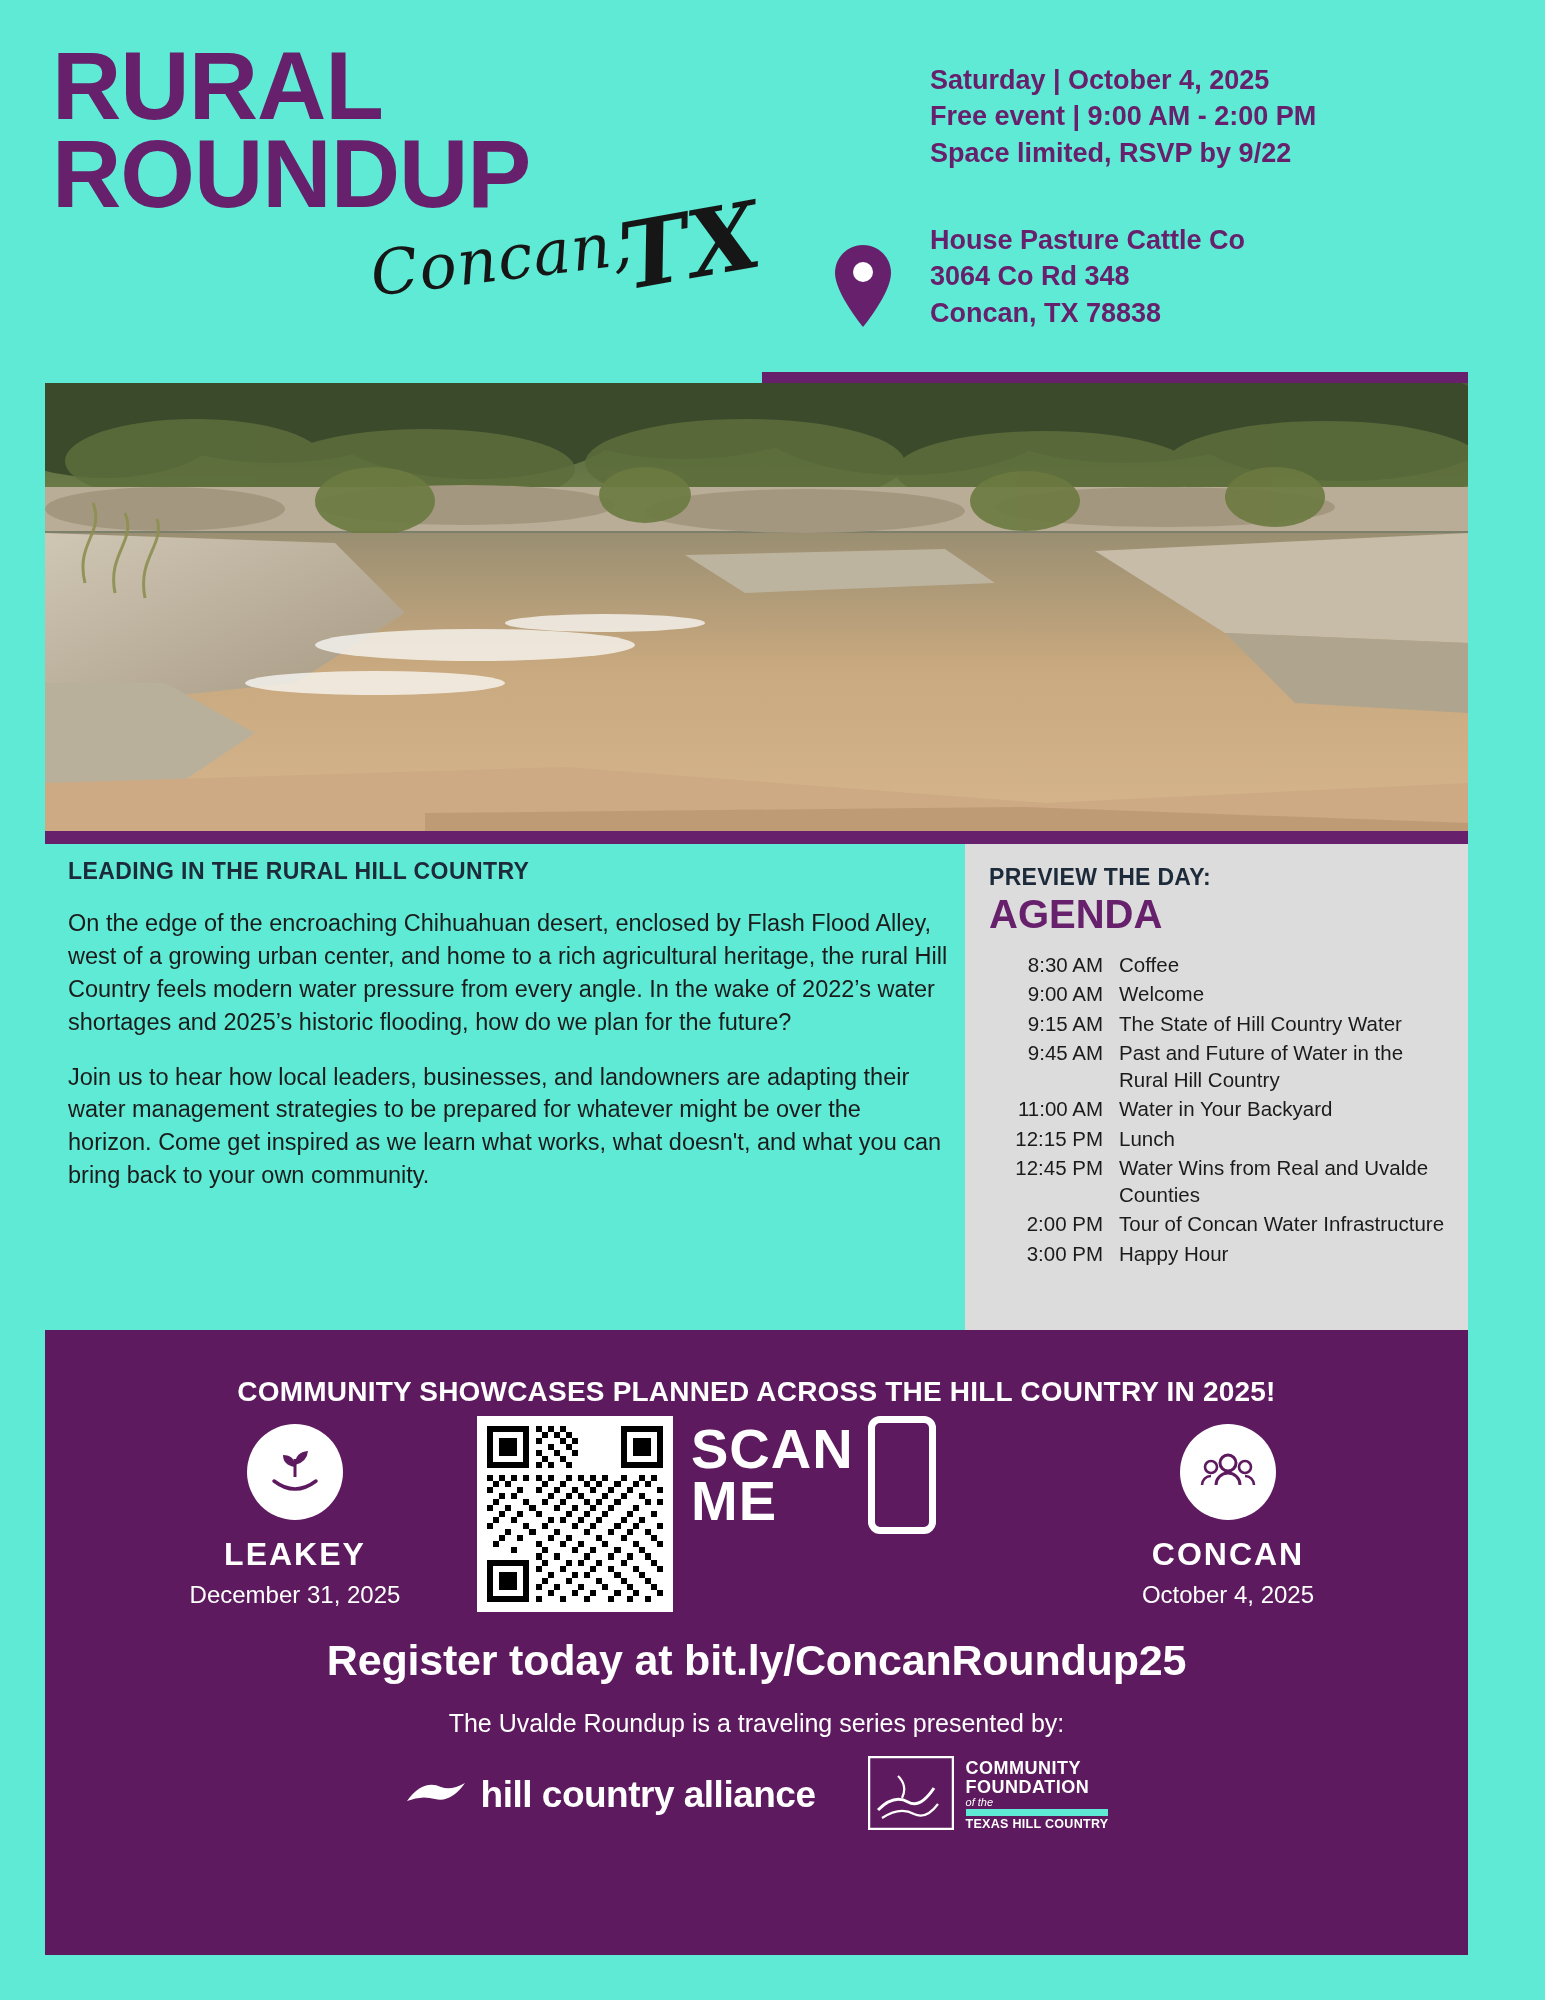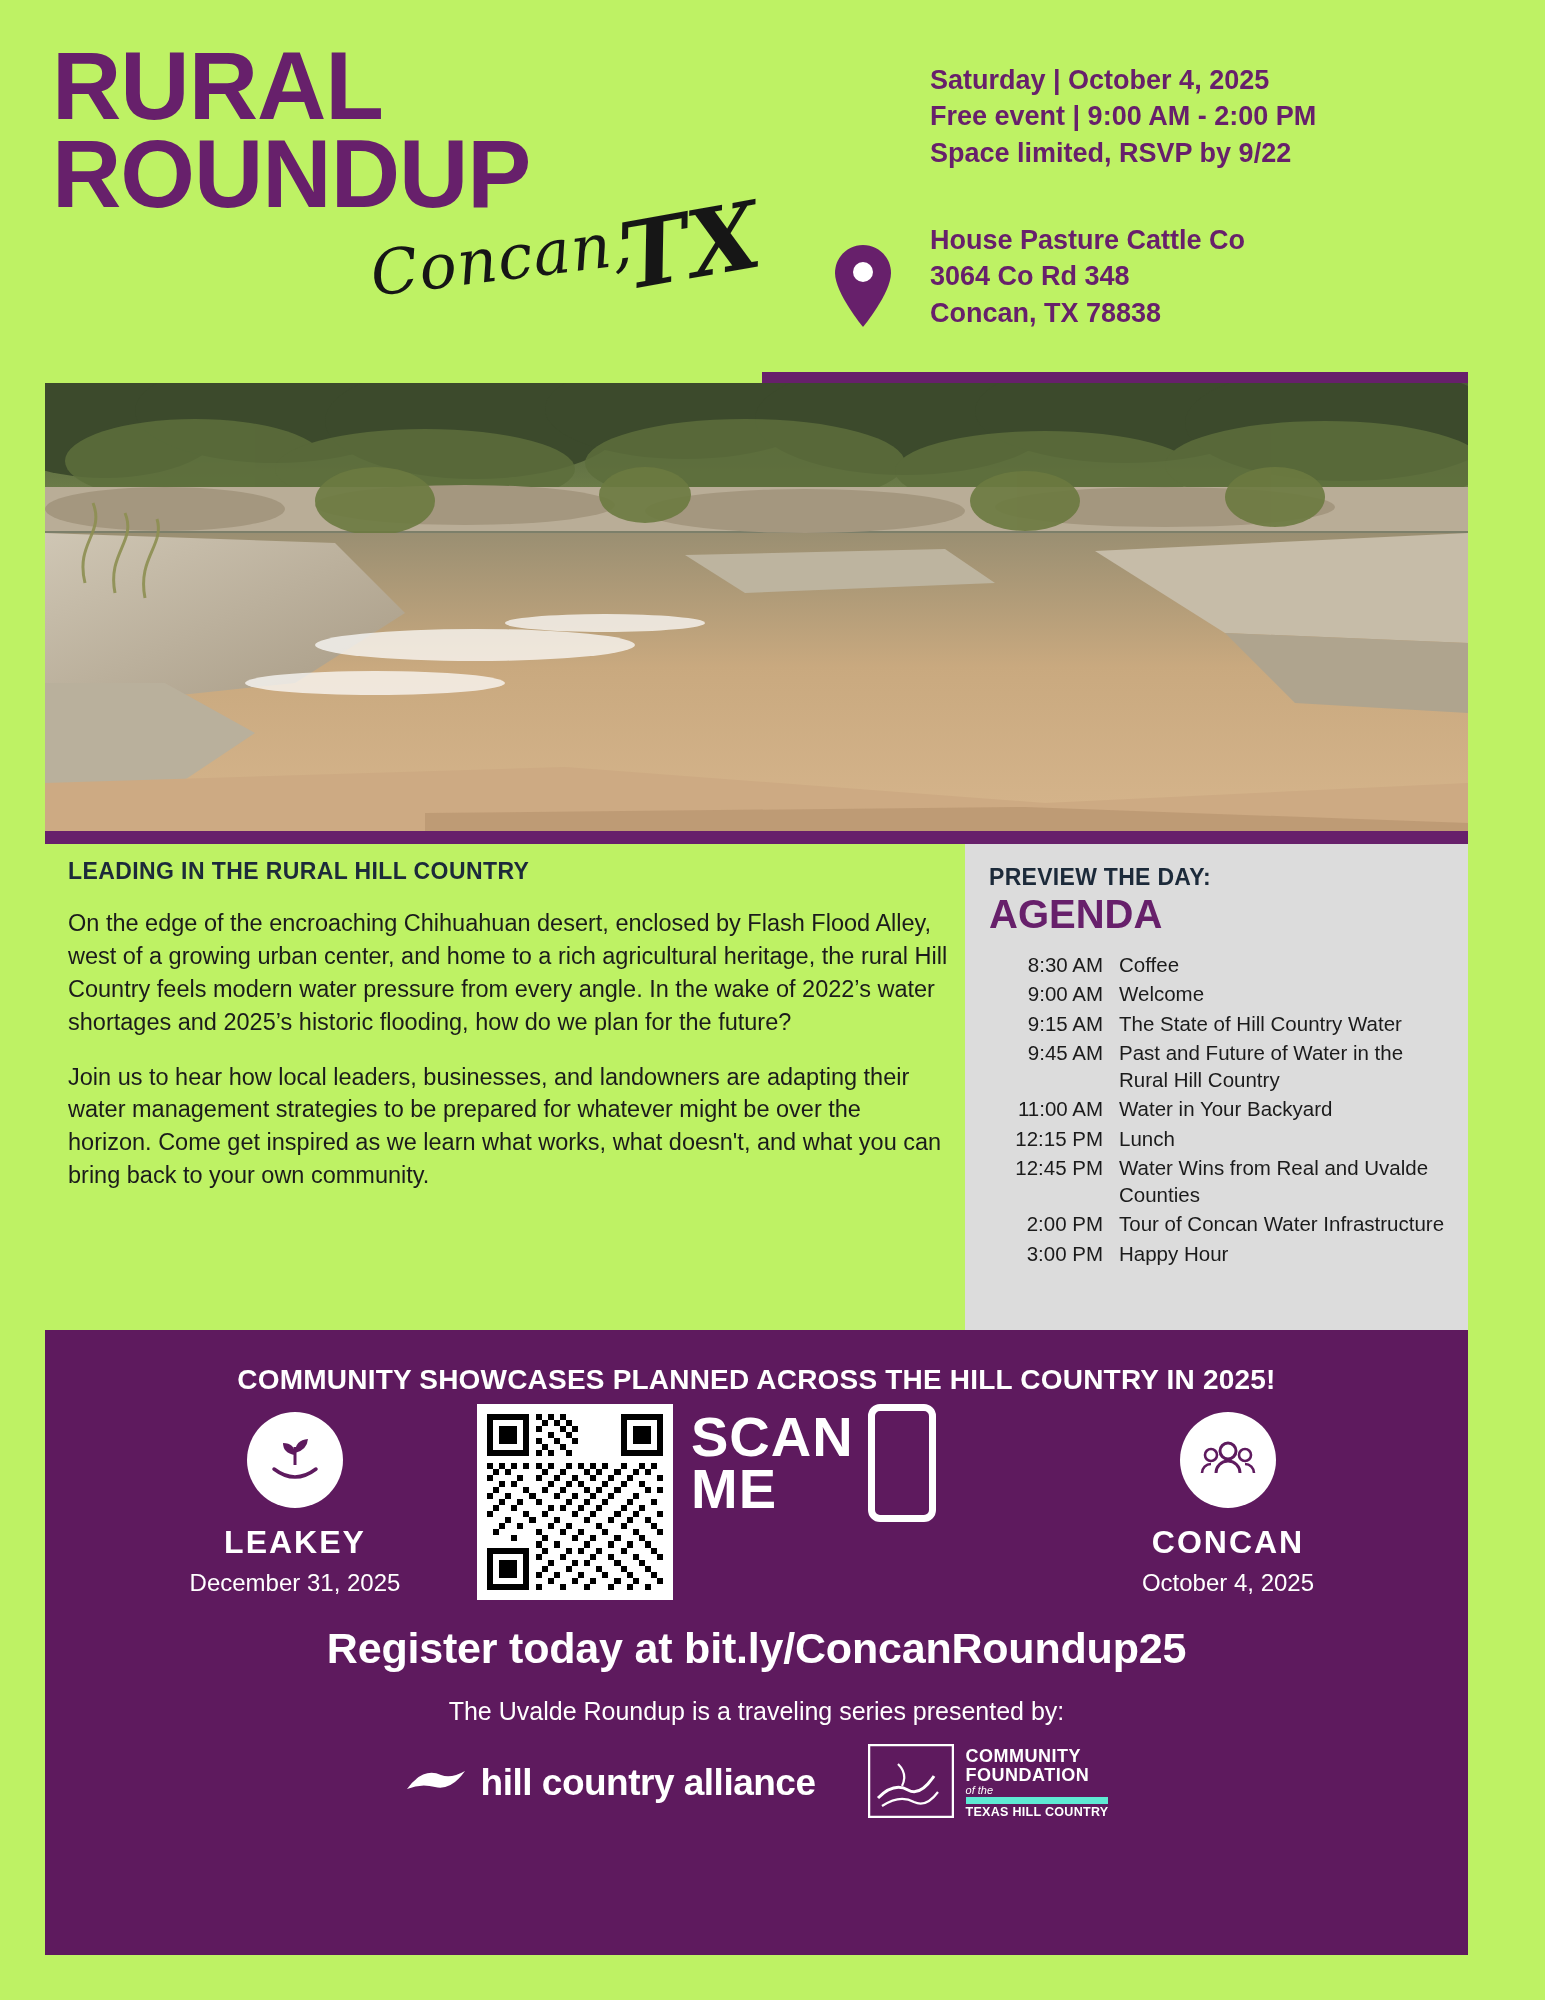--- a/index.html
+++ b/index.html
@@ -6,21 +6,21 @@
   html, body {
     width: 1545px;
     height: 2000px;
     background: #ffffff;
     font-family: "Liberation Sans", sans-serif;
   }
   .page {
     position: relative;
     width: 1545px;
     height: 2000px;
-    background: #bef264;
+    background: #5eead4;
     overflow: hidden;
   }
 
   
   .header {
     position: absolute;
     left: 0; top: 0;
     width: 1545px;
     height: 378px;
   }
@@ -168,21 +168,21 @@
   
   .footer {
     position: absolute;
     left: 45px; top: 1330px;
     width: 1423px; height: 625px;
     background: #5e1a5e;
     color: #ffffff;
   }
   .footer-head {
     text-align: center;
-    padding-top: 34px;
+    padding-top: 46px;
     font-size: 28px;
     font-weight: bold;
     letter-spacing: 0.2px;
   }
 
   .badge-row {
     position: relative;
     height: 210px;
     margin-top: 16px;
   }

